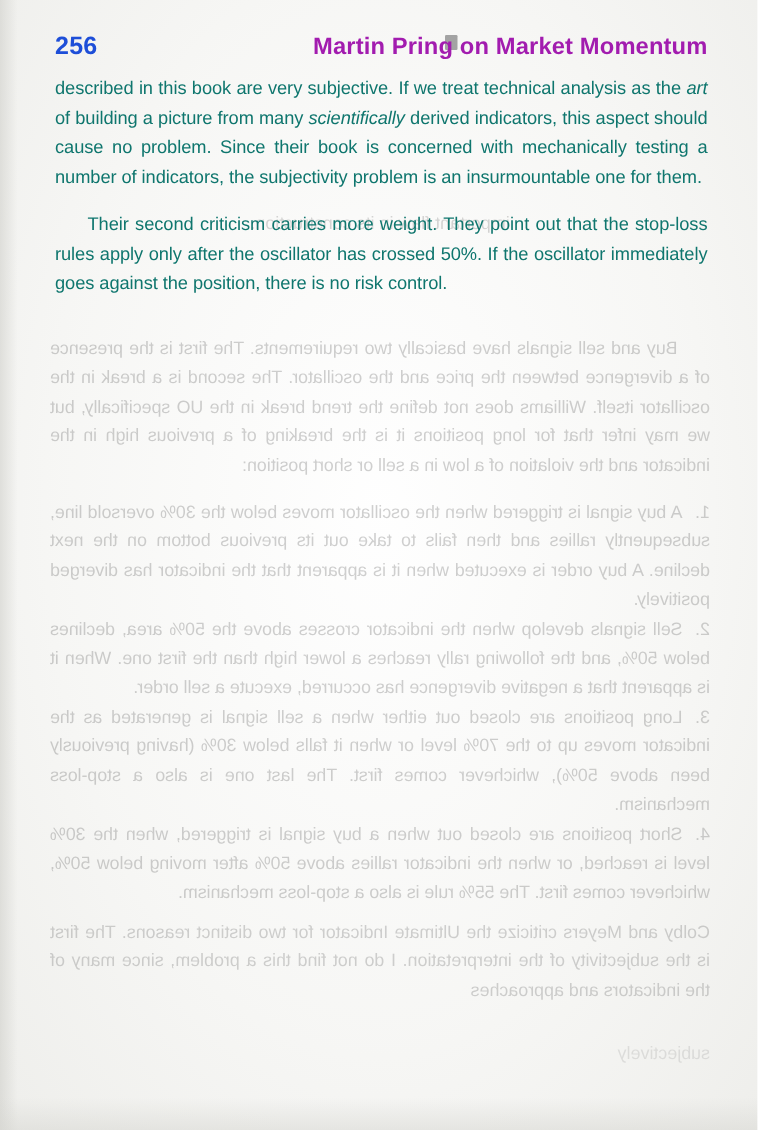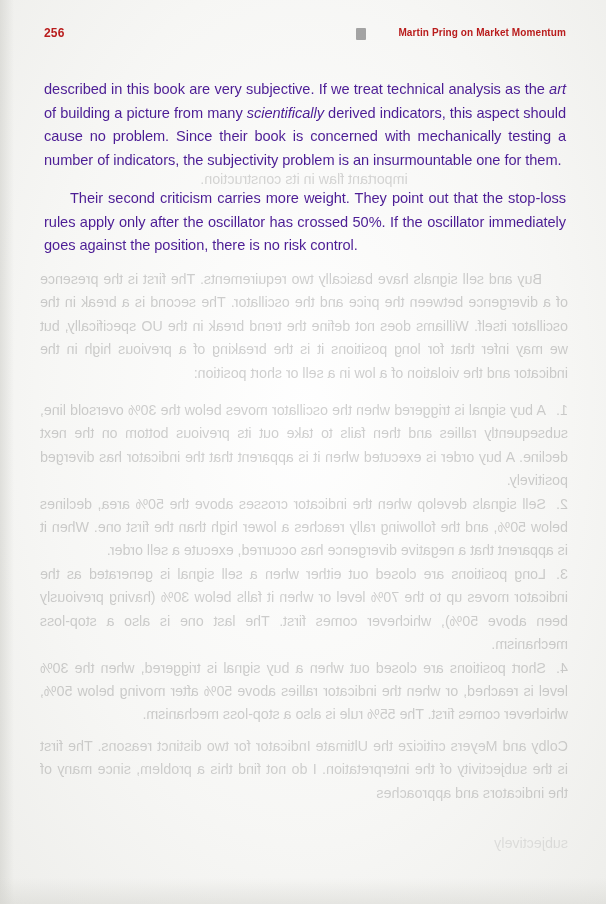--- a/index.html
+++ b/index.html
@@ -31,53 +31,53 @@
     position: absolute;
     top: 26px;
     left: 44px;
     right: 40px;
     height: 20px;
   }
   .folio {
     position: absolute;
     left: 0;
     top: 0;
-    font-size: 12px;
+    font-size: 20px;
     font-weight: bold;
-    color: #b91c1c;
+    color: #1d4ed8;
     letter-spacing: 0.2px;
   }
   .running-head {
     position: absolute;
     right: 0;
     top: 1px;
-    font-size: 10px;
+    font-size: 19px;
     font-weight: bold;
-    color: #b91c1c;
+    color: #a21caf;
     letter-spacing: 0.1px;
     white-space: nowrap;
   }
   .head-smudge {
     position: absolute;
     right: 200px;
     top: 2px;
     width: 10px;
     height: 12px;
     background: #5e5e5e;
     opacity: 0.55;
     border-radius: 1px;
   }
   .body-text {
     position: absolute;
-    top: 78px;
+    top: 60px;
     left: 44px;
     width: 522px;
     font-size: 14.6px;
     line-height: 23.5px;
-    color: #4c1d95;
+    color: #0f766e;
     text-align: justify;
     letter-spacing: -0.05px;
   }
   .body-text p {
     margin: 0 0 0 0;
   }
   .body-text p.indent {
     text-indent: 26px;
     margin-top: 15px;
   }

